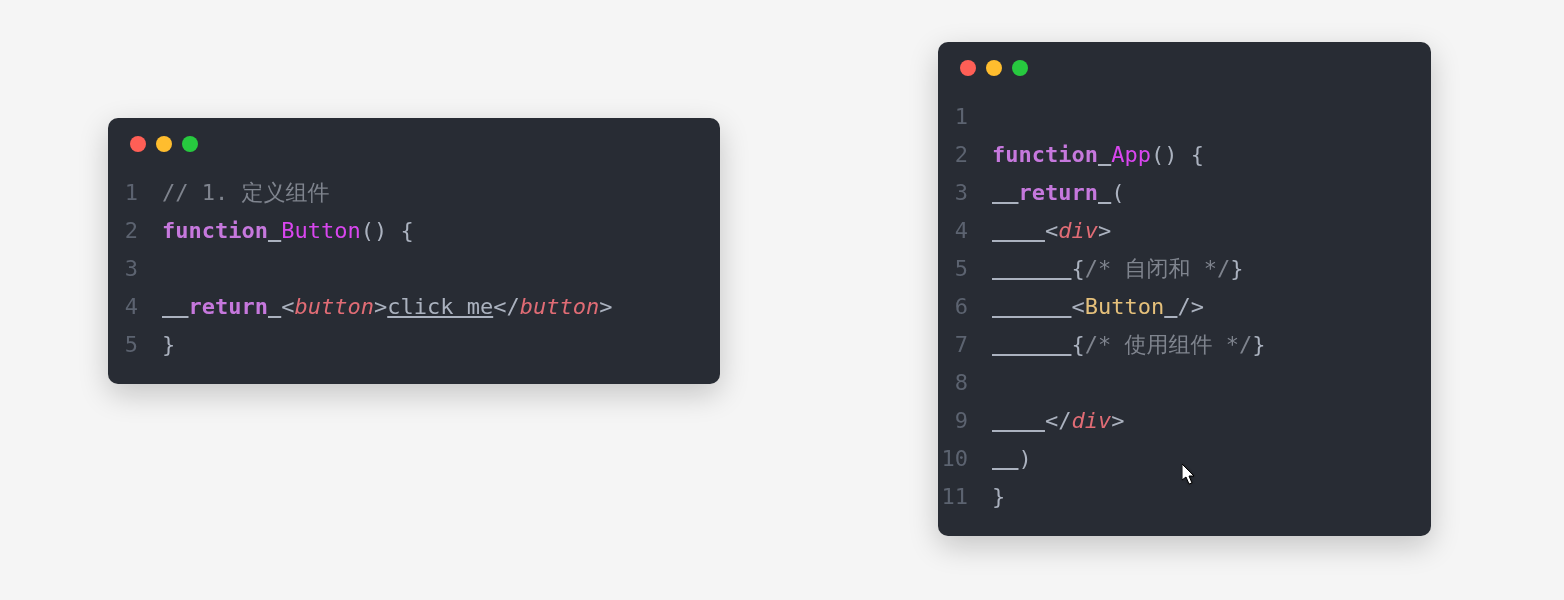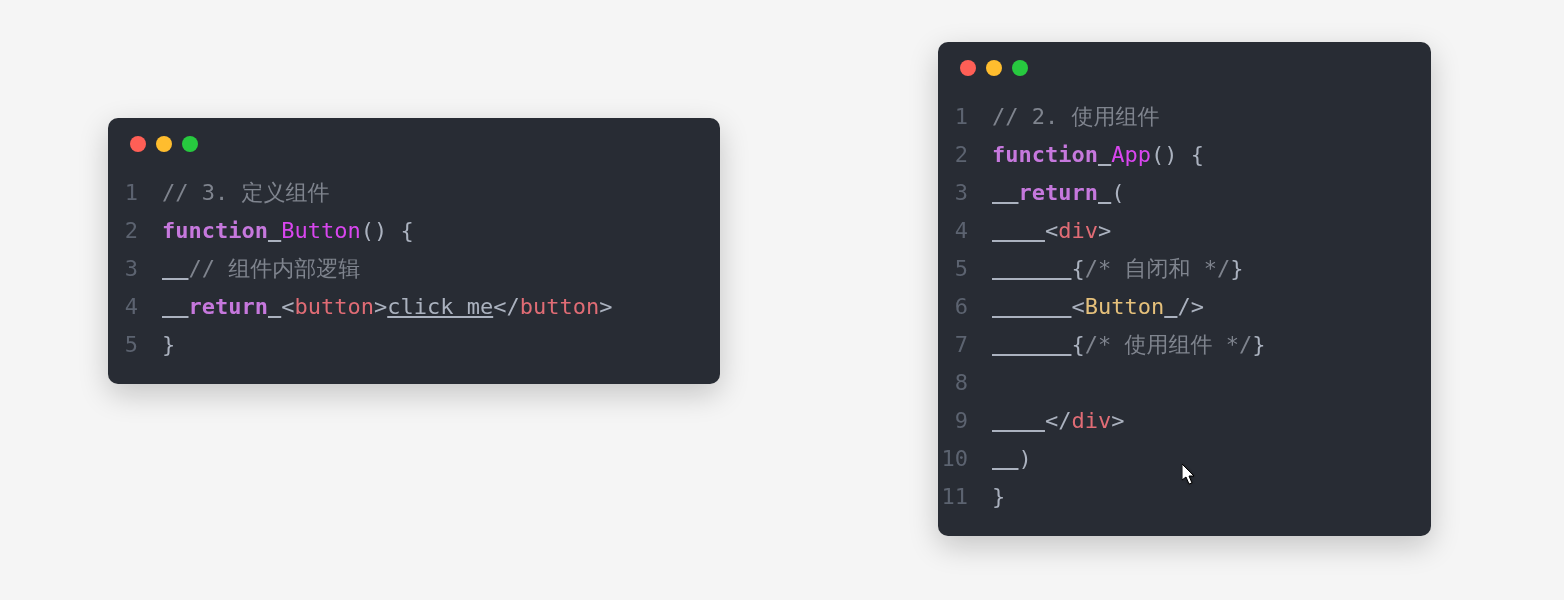--- a/index.html
+++ b/index.html
@@ -61,21 +61,21 @@
       flex-shrink: 0;
     }
     .code-content {
       color: #abb2bf;
     }
     .tok-comment { color: #7f848e; }
     .tok-keyword { color: #c678dd; font-weight: bold; }
     .tok-func { color: #d946ef; }
     .tok-punc { color: #abb2bf; }
     .tok-angle { color: #abb2bf; }
-    .tok-tag { color: #e06c75; }
+    .tok-tag { color: #e06c75; font-style: italic; }
     .tok-component { color: #e5c07b; }
     .tok-text { color: #abb2bf; text-decoration: underline; }
     .cursor-pointer {
       position: absolute;
       left: 1182px;
       top: 464px;
       width: 16px;
       height: 22px;
       pointer-events: none;
     }
@@ -86,36 +86,36 @@
 </head>
 <body>
 
 <div class="code-window window-left">
   <div class="title-bar">
     <div class="traffic-light tl-red"></div>
     <div class="traffic-light tl-yellow"></div>
     <div class="traffic-light tl-green"></div>
   </div>
   <div class="code-area" id="code-left">
-      <div class="code-line"><span class="line-number">1</span><span class="code-content"><span class="tok-comment">// 3. 定义组件</span></span></div>
+      <div class="code-line"><span class="line-number">1</span><span class="code-content"><span class="tok-comment">// 1. 定义组件</span></span></div>
       <div class="code-line"><span class="line-number">2</span><span class="code-content"><span class="tok-keyword">function</span><span class="tok-text"> </span><span class="tok-func">Button</span><span class="tok-punc">() {</span></span></div>
-      <div class="code-line"><span class="line-number">3</span><span class="code-content"><span class="tok-text">  </span><span class="tok-comment">// 组件内部逻辑</span></span></div>
+      <div class="code-line"><span class="line-number">3</span></div>
       <div class="code-line"><span class="line-number">4</span><span class="code-content"><span class="tok-text">  </span><span class="tok-keyword">return</span><span class="tok-text"> </span><span class="tok-angle">&lt;</span><span class="tok-tag">button</span><span class="tok-angle">&gt;</span><span class="tok-text">click me</span><span class="tok-angle">&lt;/</span><span class="tok-tag">button</span><span class="tok-angle">&gt;</span></span></div>
       <div class="code-line"><span class="line-number">5</span><span class="code-content"><span class="tok-punc">}</span></span></div>
     </div>
 </div>
 
 <div class="code-window window-right">
   <div class="title-bar">
     <div class="traffic-light tl-red"></div>
     <div class="traffic-light tl-yellow"></div>
     <div class="traffic-light tl-green"></div>
   </div>
   <div class="code-area" id="code-right">
-      <div class="code-line"><span class="line-number">1</span><span class="code-content"><span class="tok-comment">// 2. 使用组件</span></span></div>
+      <div class="code-line"><span class="line-number">1</span></div>
       <div class="code-line"><span class="line-number">2</span><span class="code-content"><span class="tok-keyword">function</span><span class="tok-text"> </span><span class="tok-func">App</span><span class="tok-punc">() {</span></span></div>
       <div class="code-line"><span class="line-number">3</span><span class="code-content"><span class="tok-text">  </span><span class="tok-keyword">return</span><span class="tok-text"> </span><span class="tok-punc">(</span></span></div>
       <div class="code-line"><span class="line-number">4</span><span class="code-content"><span class="tok-text">    </span><span class="tok-angle">&lt;</span><span class="tok-tag">div</span><span class="tok-angle">&gt;</span></span></div>
       <div class="code-line"><span class="line-number">5</span><span class="code-content"><span class="tok-text">      </span><span class="tok-punc">{</span><span class="tok-comment">/* 自闭和 */</span><span class="tok-punc">}</span></span></div>
       <div class="code-line"><span class="line-number">6</span><span class="code-content"><span class="tok-text">      </span><span class="tok-angle">&lt;</span><span class="tok-component">Button</span><span class="tok-text"> </span><span class="tok-angle">/&gt;</span></span></div>
       <div class="code-line"><span class="line-number">7</span><span class="code-content"><span class="tok-text">      </span><span class="tok-punc">{</span><span class="tok-comment">/* 使用组件 */</span><span class="tok-punc">}</span></span></div>
       <div class="code-line"><span class="line-number">8</span></div>
       <div class="code-line"><span class="line-number">9</span><span class="code-content"><span class="tok-text">    </span><span class="tok-angle">&lt;/</span><span class="tok-tag">div</span><span class="tok-angle">&gt;</span></span></div>
       <div class="code-line"><span class="line-number">10</span><span class="code-content"><span class="tok-text">  </span><span class="tok-punc">)</span></span></div>
       <div class="code-line"><span class="line-number">11</span><span class="code-content"><span class="tok-punc">}</span></span></div>

